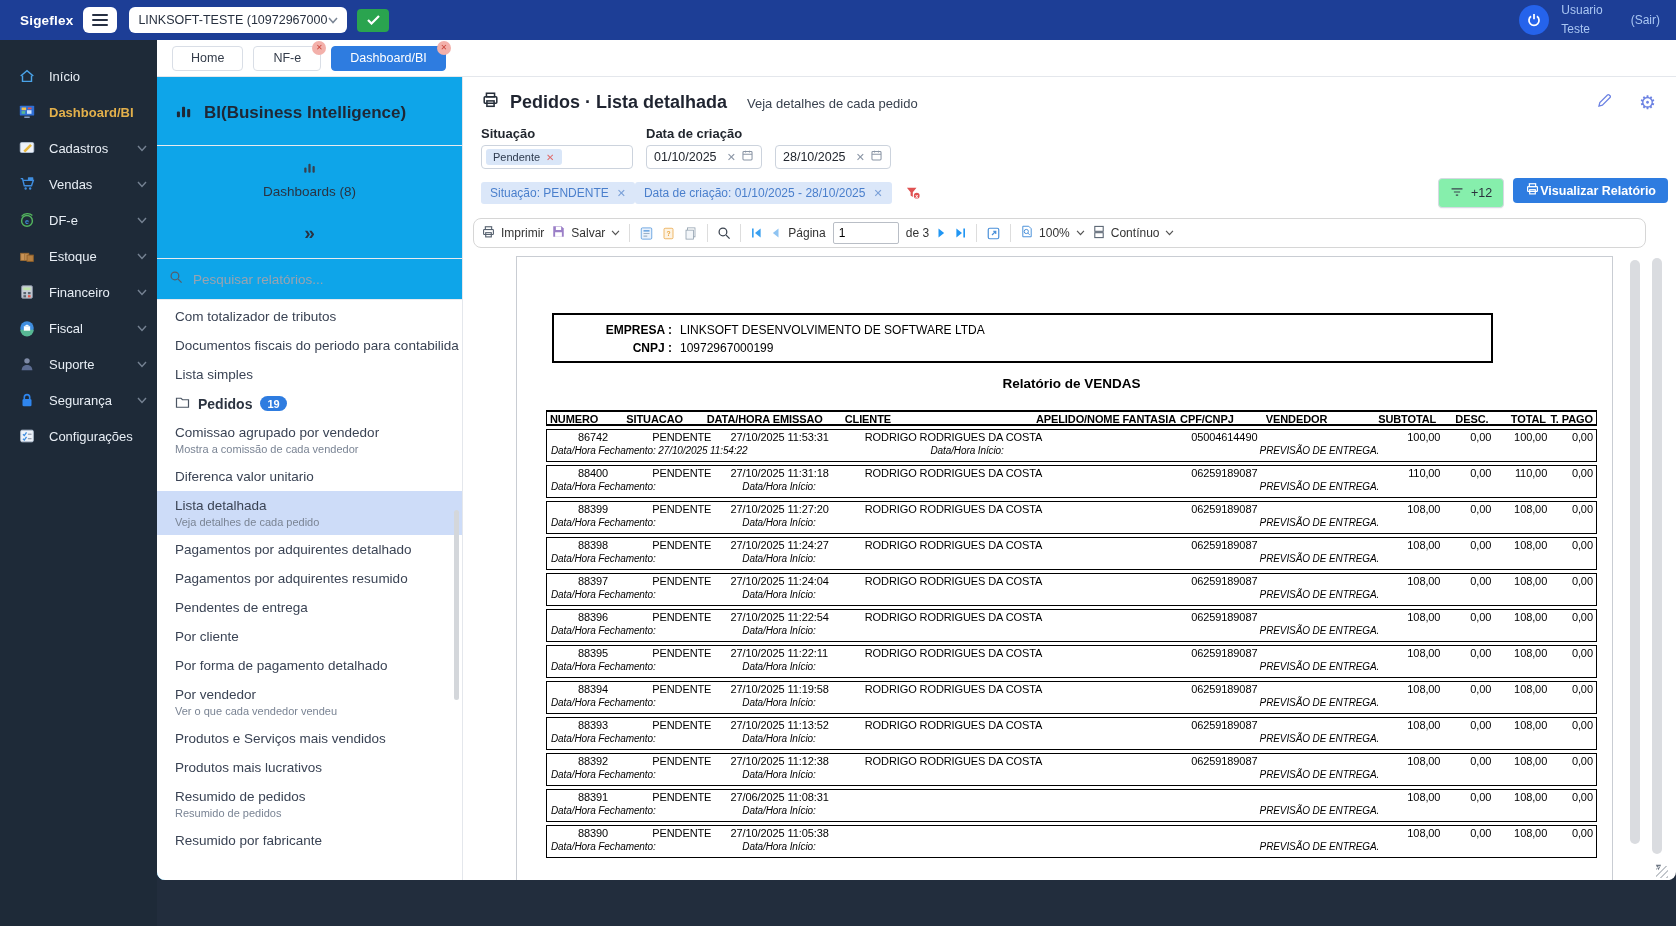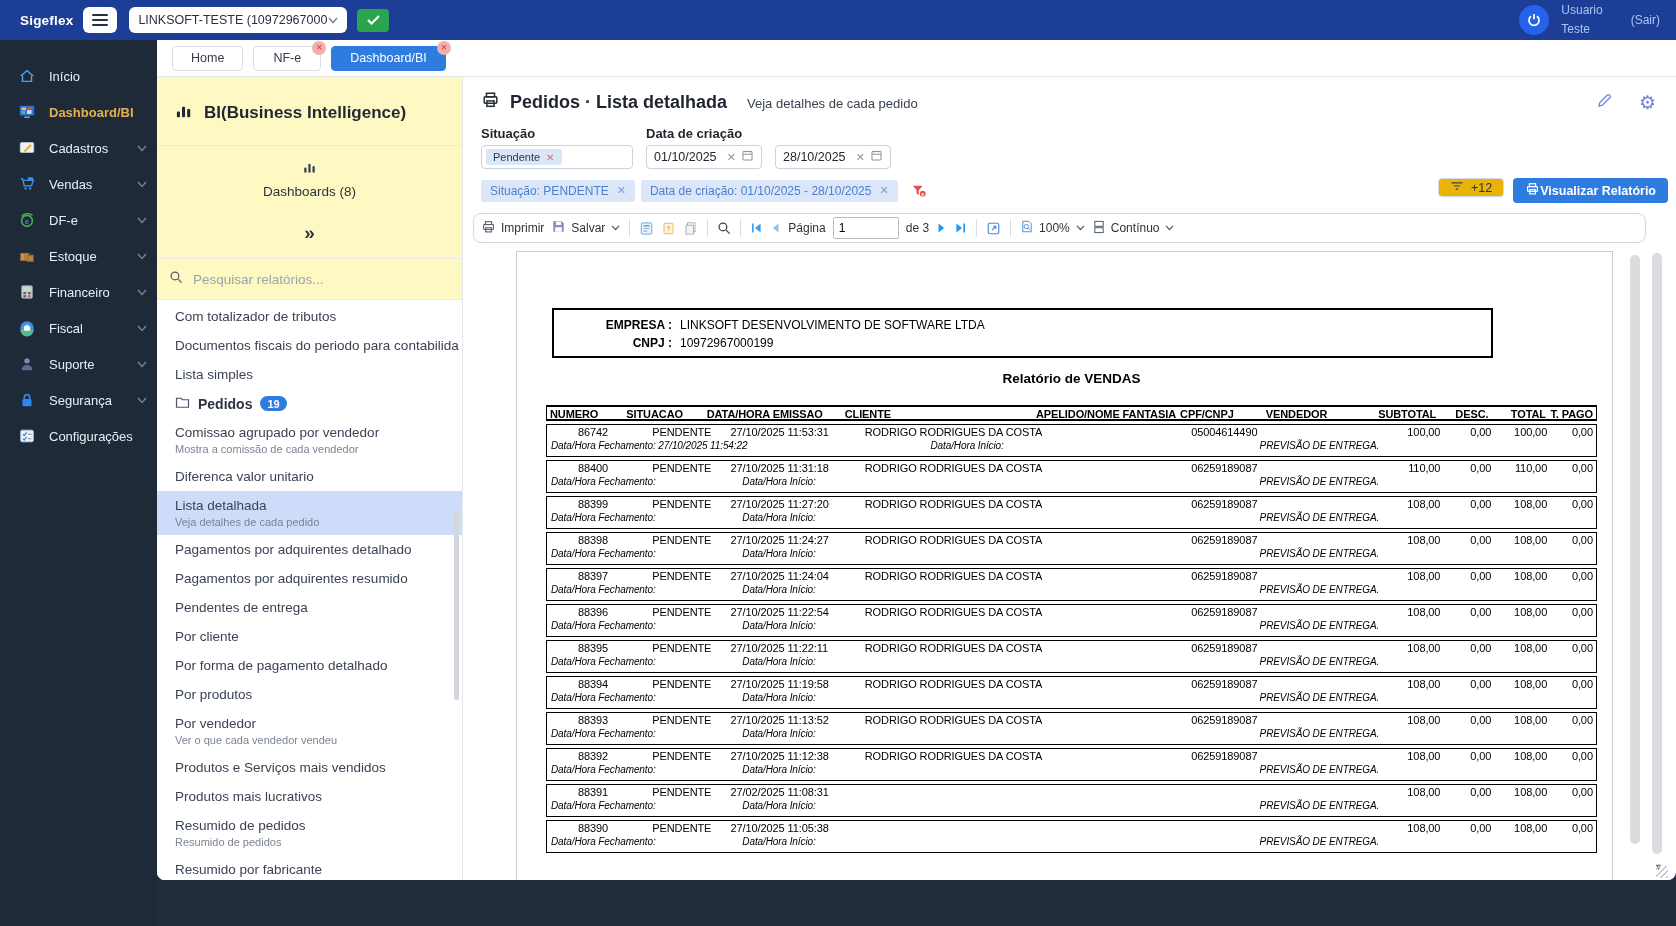--- a/index.html
+++ b/index.html
@@ -37,21 +37,21 @@
   .tabbar { height:37px; border-bottom:1px solid #e4e7ec; display:flex; align-items:center; padding-left:15px; gap:10px; background:#fff; flex-shrink:0; }
   .tab { position:relative; min-width:68px; padding:0 18px; height:25px; border:1px solid #d9dee6; border-radius:4px;
          background:#fff; color:#333b49; font-size:12.5px; display:flex; align-items:center; justify-content:center; cursor:pointer; }
   .tab.active { background:#2e7ce0; border-color:#2e7ce0; color:#fff; }
   .tab-close { position:absolute; top:-6px; right:-6px; width:14px; height:14px; border-radius:50%;
                background:#f3b0aa; color:#c8453b; font-size:8px; line-height:14px; text-align:center; }
 
   .bodyrow { flex:1; display:flex; overflow:hidden; }
 
   
-  .bi-panel { width:306px; border-right:1px solid #e4e7ec; display:flex; flex-direction:column; position:relative; flex-shrink:0; background:#fef9c3; }
+  .bi-panel { width:306px; border-right:1px solid #e4e7ec; display:flex; flex-direction:column; position:relative; flex-shrink:0; background:#0ea5e9; }
   .bi-title { display:flex; align-items:center; gap:10px; padding:24px 18px 20px 18px; font-size:17px; font-weight:bold; color:#1f2735; }
   .hr { height:1px; background:#e8eaee; }
   .bi-tabs { display:flex; padding-top:14px; }
   .bi-tab { flex:1; display:flex; flex-direction:column; align-items:center; gap:6px; font-size:13.5px; color:#2a3342; padding-bottom:8px; cursor:pointer; }
   .bi-tab .u { height:3px; width:88%; border-radius:2px; background:transparent; margin-bottom:-2px; }
   .bi-tab.active .u { background:#2e7ce0; }
   .bi-tab.active { font-weight:bold; }
   .bi-collapse { text-align:center; font-size:19px; font-weight:bold; color:#2a3342; padding:8px 0 14px 0; cursor:pointer; }
   .bi-search { display:flex; align-items:center; gap:10px; padding:11px 12px; color:#606b7b; }
   .bi-search input { border:none; outline:none; font-size:13.5px; color:#333; flex:1; background:transparent; }
@@ -82,21 +82,21 @@
   .datebox { width:116px; height:24px; border:1px solid #ccd3dd; border-radius:4px; background:#fff; display:flex; align-items:center; padding:0 7px; font-size:12.5px; color:#22272f; gap:5px; }
   .datebox .dv { flex:1; }
   .datebox .x { color:#8a95a5; font-size:11px; }
   .daterow { display:flex; gap:13px; }
 
   .chipsrow { margin-top:9px; display:flex; align-items:center; gap:6px; padding-left:8px; }
   .fchip { background:#dbe7f9; color:#4a7fcc; font-size:12px; padding:4px 9px; border-radius:3px; display:flex; align-items:center; gap:8px; }
   .fchip .x { color:#7aa0d8; font-size:11px; }
   .funnel { margin-left:6px; display:inline-flex; }
   .rightbtns { margin-left:auto; display:flex; gap:9px; margin-right:2px; }
-  .morebtn { height:19px; border:1px solid #d5dae2; background:#eab308; border-radius:4px; font-size:12.5px; color:#2a313c;
+  .morebtn { height:30px; border:1px solid #d5dae2; background:#86efac; border-radius:4px; font-size:12.5px; color:#2a313c;
              display:flex; align-items:center; gap:7px; padding:0 11px; box-shadow:0 1px 1px rgba(0,0,0,.04); }
   .viewbtn { height:25px; border:none; background:#2e7ce0; color:#fff; border-radius:4px; font-size:12.5px; font-weight:bold;
              display:flex; align-items:center; padding:0 12px; }
 
   
   .vtoolbar { margin-top:10px; height:30px; border:1px solid #d6d6d6; border-radius:8px; background:#fff;
               display:flex; align-items:center; padding:0 7px; gap:7px; font-size:12px; color:#333; margin-right:24px; flex-shrink:0; }
   .sep { width:1px; height:18px; background:#ddd; margin:0 2px; }
   .titem { display:flex; align-items:center; gap:5px; cursor:pointer; }
   .pginput { width:66px; height:22px; border:1px solid #b9bec6; border-radius:2px; font-size:12px; padding-left:5px; font-family:"Liberation Sans",sans-serif; }
@@ -429,23 +429,20 @@
               <div class="bi-item">
                 <div class="t">Pendentes de entrega</div>
               </div>
               <div class="bi-item">
                 <div class="t">Por cliente</div>
               </div>
               <div class="bi-item">
                 <div class="t">Por forma de pagamento detalhado</div>
               </div>
               <div class="bi-item">
-                <div class="t">Por produtos</div>
-              </div>
-              <div class="bi-item">
                 <div class="t">Por vendedor</div>
                 <div class="s">Ver o que cada vendedor vendeu</div>
               </div>
               <div class="bi-item">
                 <div class="t">Produtos e Serviços mais vendidos</div>
               </div>
               <div class="bi-item">
                 <div class="t">Produtos mais lucrativos</div>
               </div>
               <div class="bi-item">
@@ -515,21 +512,21 @@
                         <line x1="7" y1="2.5" x2="7" y2="5.5"></line>
                         <line x1="13" y1="2.5" x2="13" y2="5.5"></line>
                       </svg>
                   </span>
                 </div>
               </div>
             </div>
           </div>
 
           <div class="chipsrow">
-            <span id="applied-chips" style="display:flex;gap:6px;justify-content:space-between;">
+            <span id="applied-chips" style="display:flex;justify-content:space-between;">
                 <span class="fchip">
                   <span>Situação: PENDENTE</span>
                   <span class="x">✕</span>
                 </span>
                 <span class="fchip">
                   <span>Data de criação: 01/10/2025 - 28/10/2025</span>
                   <span class="x">✕</span>
                 </span>
               </span>
             <span class="funnel">
@@ -907,21 +904,21 @@
                       <div class="l2">
                         <span class="f">Data/Hora Fechamento:</span>
                         <span class="i">Data/Hora Início:</span>
                         <span class="p">PREVISÃO DE ENTREGA.</span>
                       </div>
                     </div>
                     <div class="record">
                       <div class="rgrid l1">
                         <span class="c c0">88391</span>
                         <span class="c c1">PENDENTE</span>
-                        <span class="c c2">27/02/2025 11:08:31</span>
+                        <span class="c c2">27/06/2025 11:08:31</span>
                         <span class="c c3"></span>
                         <span class="c c4"></span>
                         <span class="c c5"></span>
                         <span class="c c6"></span>
                         <span class="c c7">108,00</span>
                         <span class="c c8">0,00</span>
                         <span class="c c9">108,00</span>
                         <span class="c c10">0,00</span>
                       </div>
                       <div class="l2">

